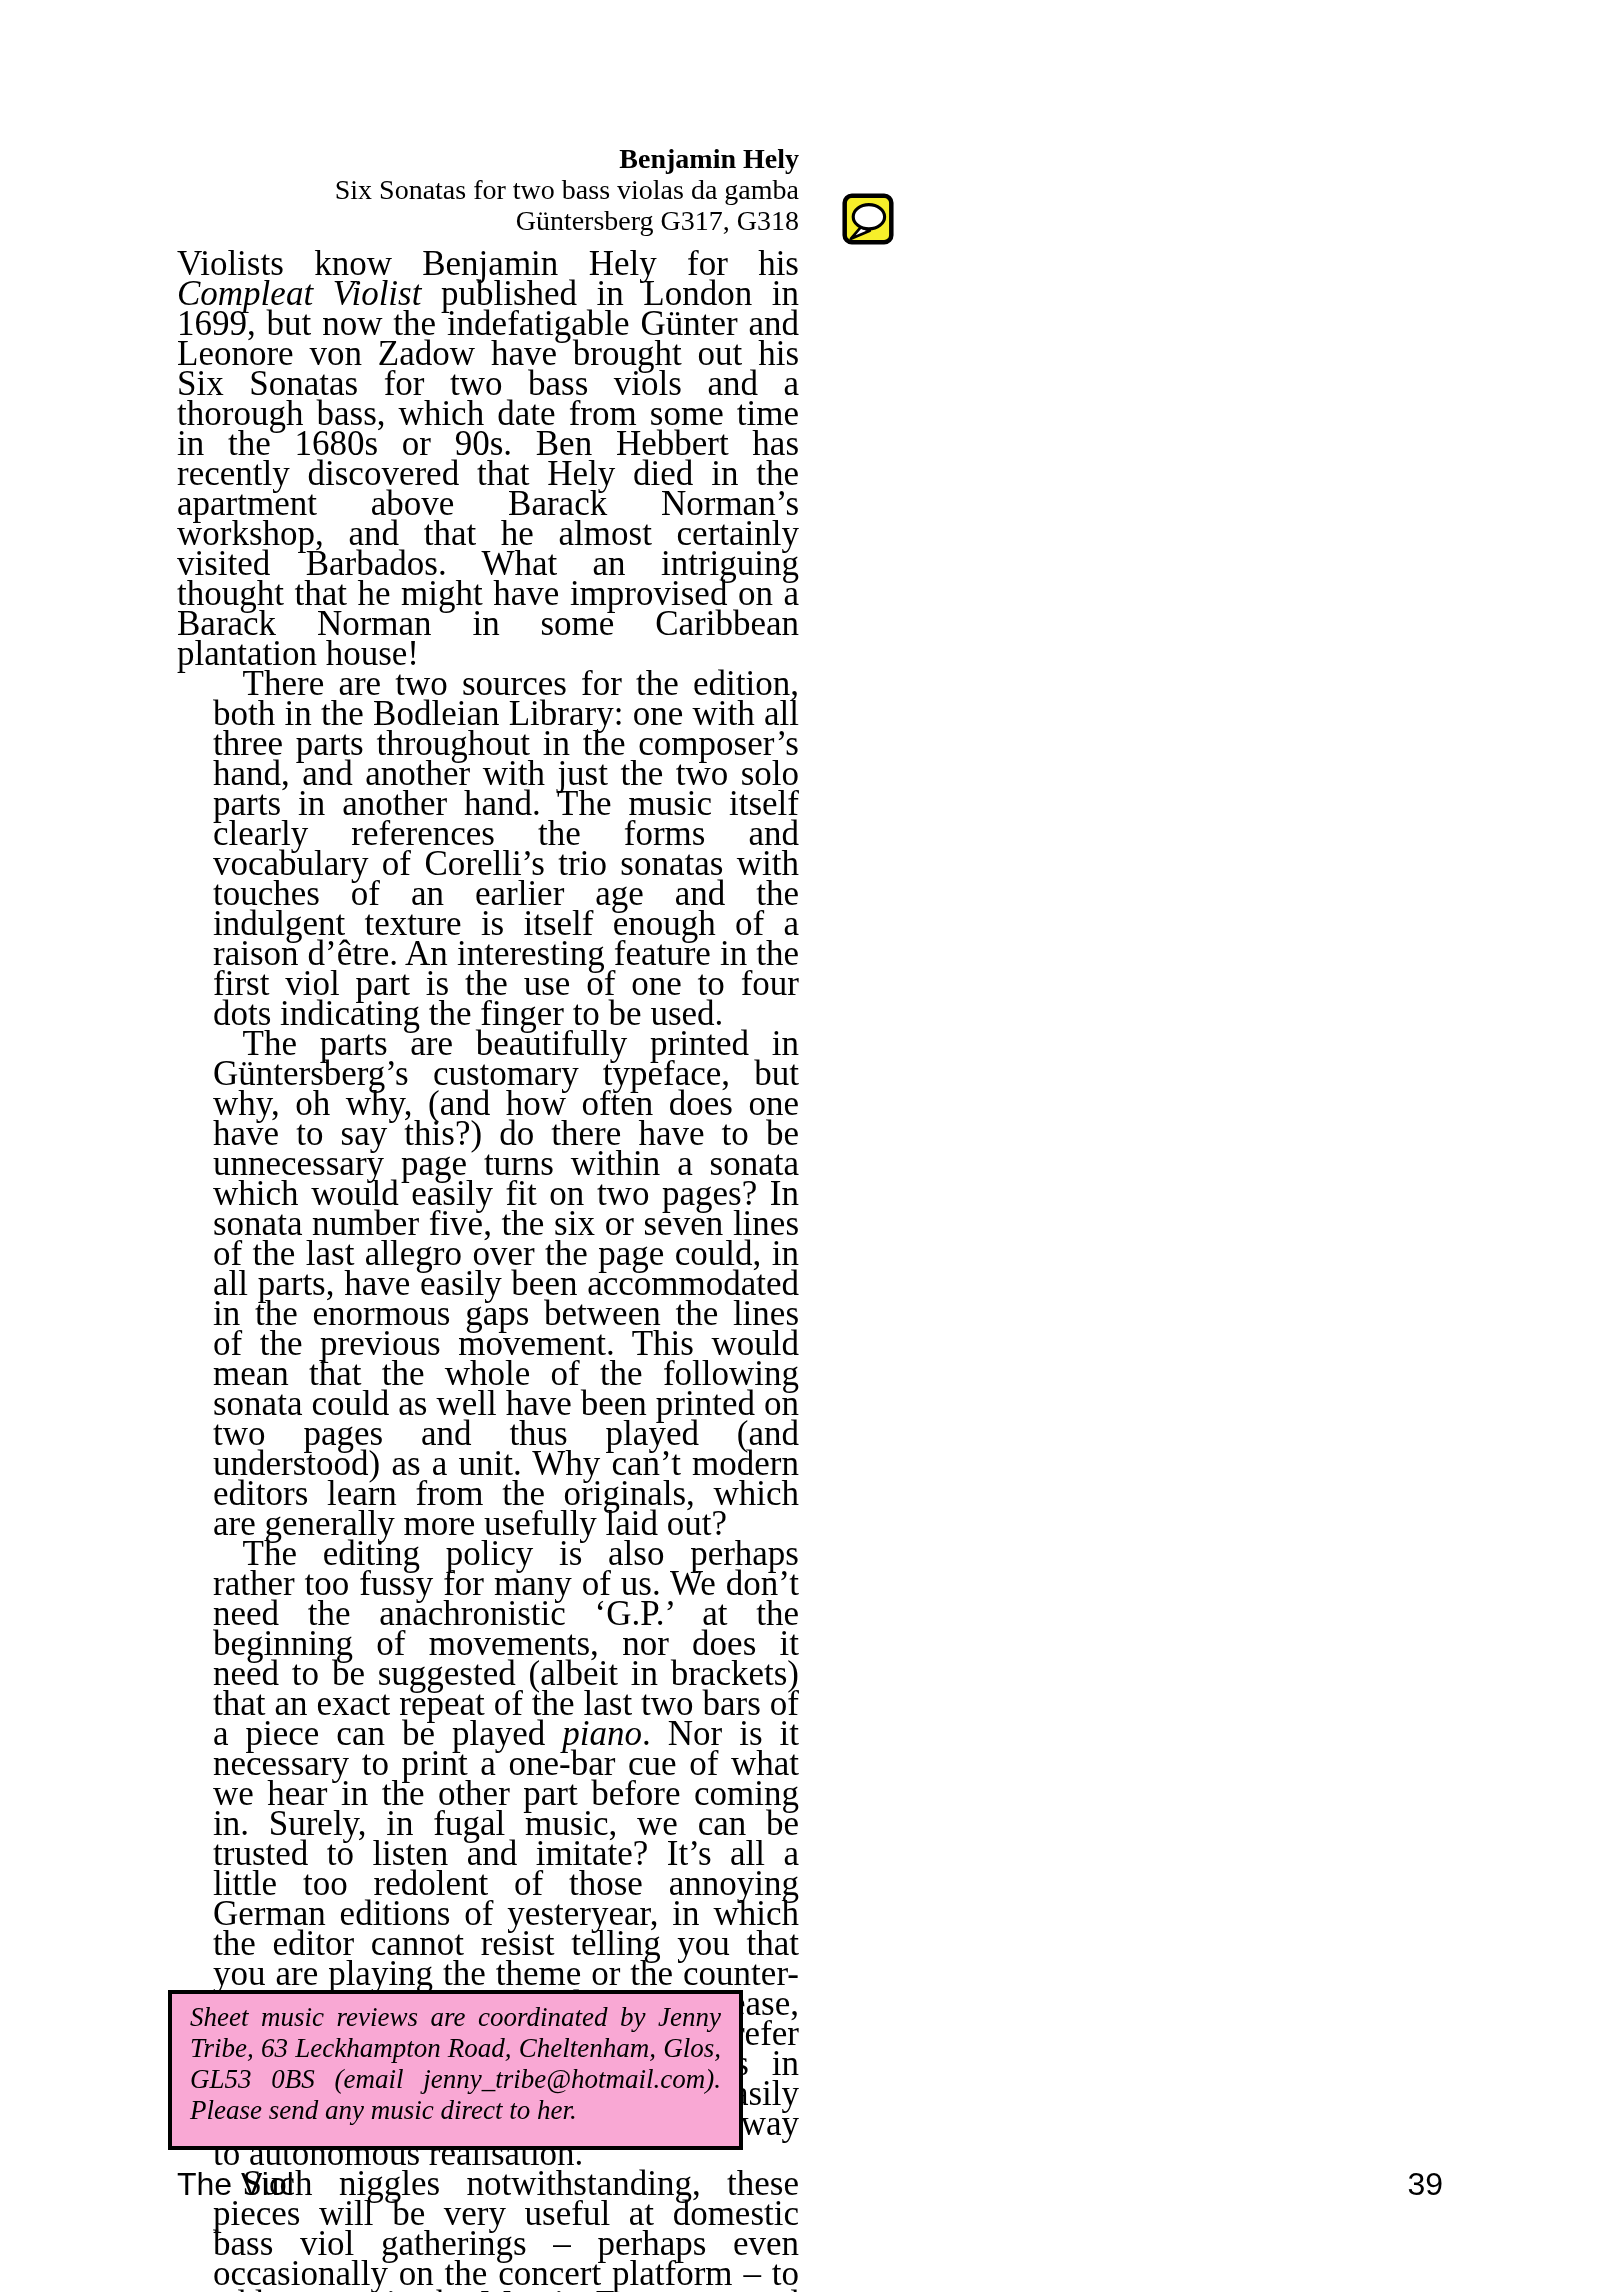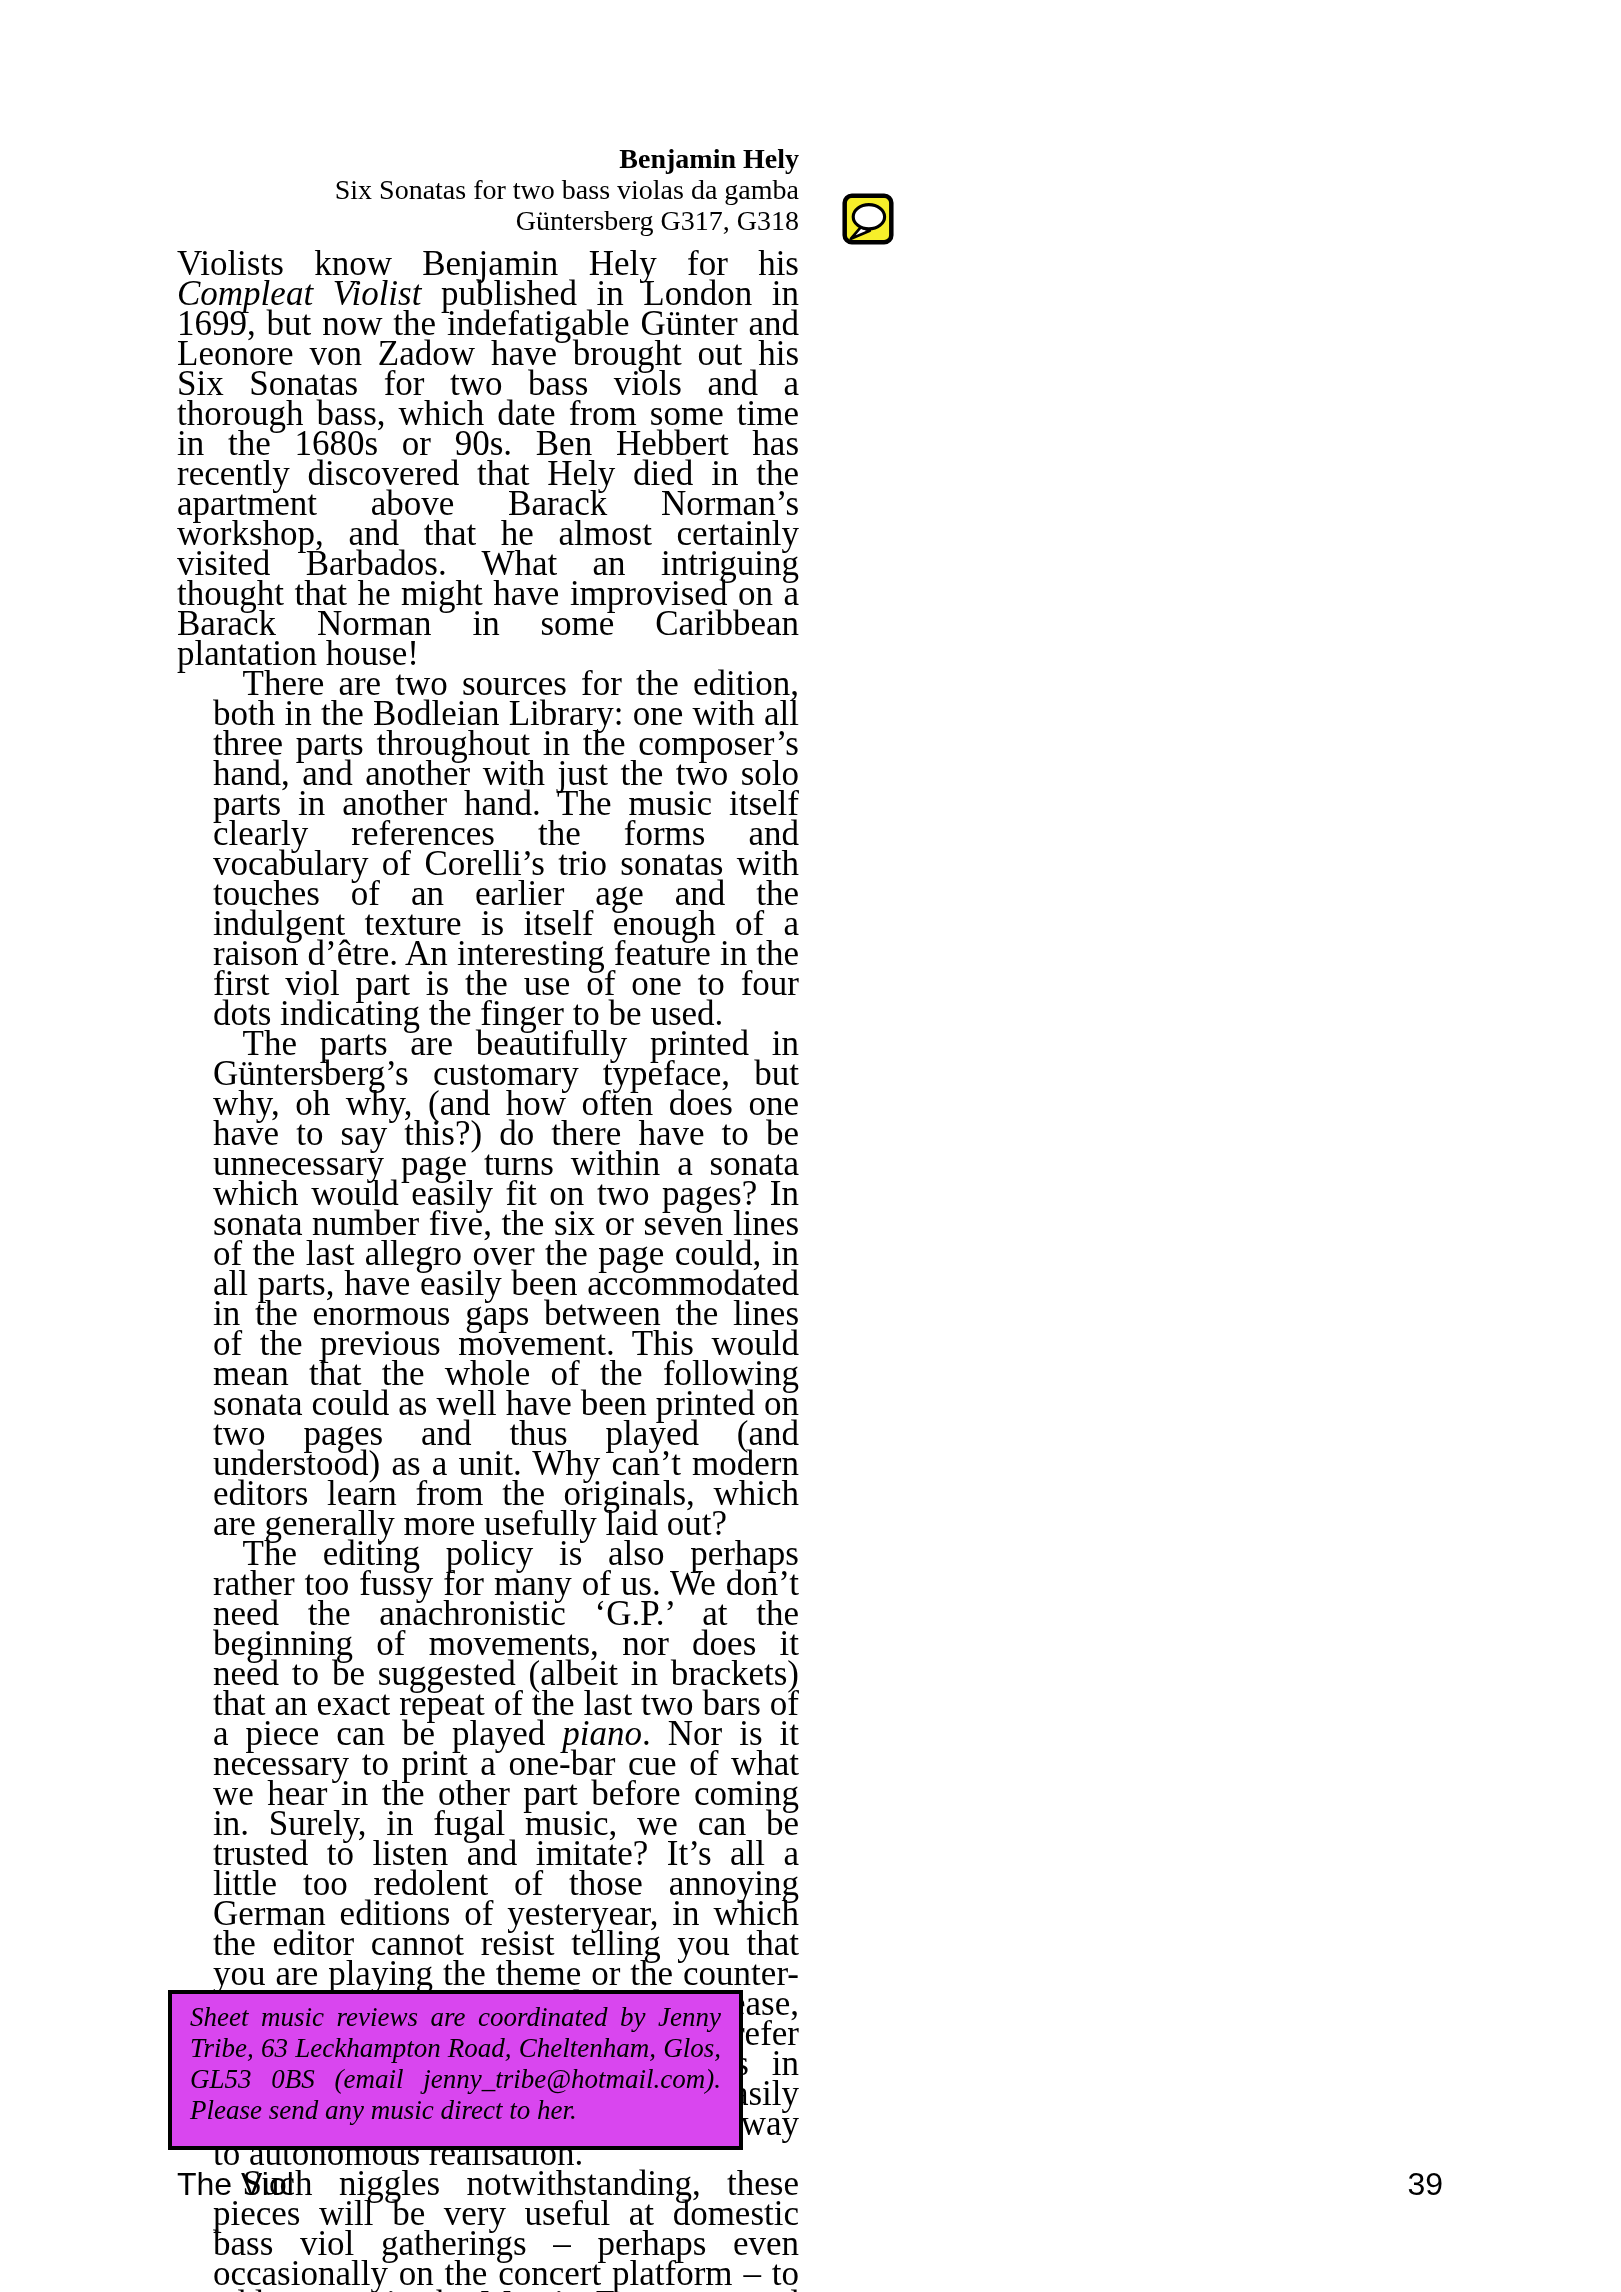--- a/index.html
+++ b/index.html
@@ -41,21 +41,21 @@
     font-size: 27px;
     line-height: 30px;
   }
   .coord-box {
     position: absolute;
     left: 168px; top: 1990px;
     width: 575px;
     box-sizing: border-box;
     border: 4.5px solid #000000;
     padding: 8px 18px 19.7px 18px;
-    background: #d946ef;
+    background: #f9a8d4;
   }
   .coord-box p {
     margin: 0;
     font-style: italic;
     font-size: 27px;
     line-height: 31px;
     text-align: justify;
   }
   .bubble-icon {
     position: absolute;

